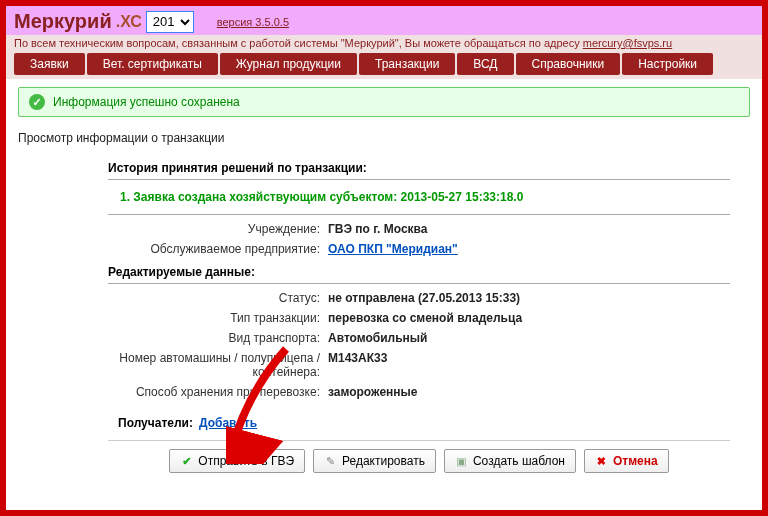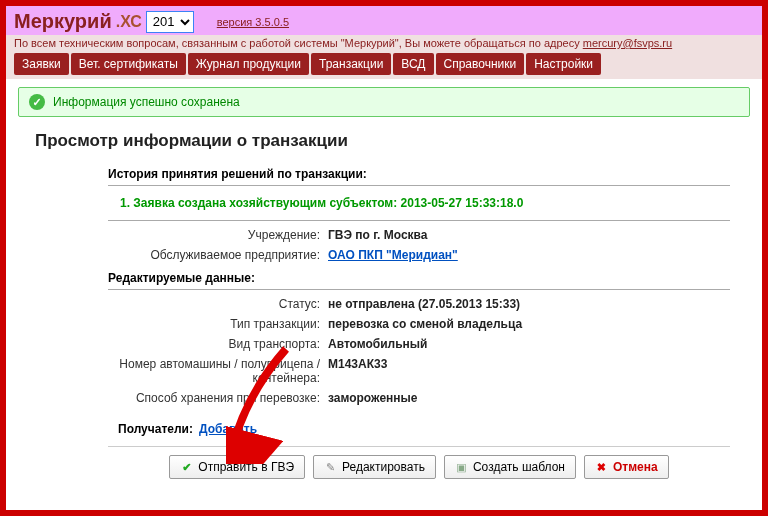--- a/index.html
+++ b/index.html
@@ -7,26 +7,26 @@
   .frame { width: 768px; height: 516px; border: 6px solid #c00; background: #fff; position: relative; overflow: hidden; }
   .header { background: #f0abfc; padding: 4px 8px 2px 8px; }
   .logo-row { display: flex; align-items: center; gap: 4px; }
   .logo-main { font-size: 20px; font-weight: bold; color: #8a2020; }
   .logo-sub { font-size: 16px; font-weight: bold; color: #a85030; text-align: center; }
   .year-select { border: 1px solid #3b82f6; font-size: 13px; background: #fff; padding: 1px 2px; height: 22px; }
   .version { color: #8a2020; font-size: 11px; margin-left: 19px; text-decoration: underline; }
   .sub-header { font-size: 11px; color: #8a2020; padding: 2px 8px 4px 8px; background: #f0e0e0; }
   .sub-header a { color: #8a2020; text-decoration: underline; }
   .tabs { display: flex; gap: 2px; padding: 0 8px 4px 8px; background: #f0e0e0; }
-  .tab { background: #9a2020; color: #fff; padding: 4px 8px; font-size: 12px; border-radius: 2px; cursor: pointer; }
+  .tab { background: #9a2020; color: #fff; padding: 4px 16px; font-size: 12px; border-radius: 2px; cursor: pointer; }
   .content { padding: 8px 12px; }
   .success-box { border: 1px solid #6c6; background: #e6ffe6; padding: 6px 10px; display: flex; align-items: center; gap: 8px; margin-bottom: 14px; border-radius: 2px; }
   .success-icon { width: 16px; height: 16px; border-radius: 50%; background: #4b4; color: #fff; display: flex; align-items: center; justify-content: center; font-size: 11px; font-weight: bold; }
   .success-text { color: #080; }
-  h1 { font-size: 17px; font-weight: bold; margin: 4px 0 16px 17px; color: #222; }
+  h1 { font-size: 12px; font-weight: normal; margin: 4px 0 16px 0; color: #222; }
   .section { margin-left: 90px; margin-right: 20px; }
   .section-title { font-size: 12px; font-weight: bold; margin: 6px 0 4px 0; }
   .divider { border: none; border-top: 1px solid #aaa; margin: 4px 0; }
   .history-item { padding: 6px 12px; color: #090; font-weight: bold; font-size: 12px; }
   .data-row { display: flex; padding: 3px 0; align-items: baseline; }
   .data-label { flex: 0 0 220px; text-align: right; padding-right: 8px; color: #333; }
   .data-value { font-weight: bold; color: #222; }
   .data-value a { color: #0050c0; text-decoration: underline; font-weight: bold; }
   .recipients-row { display: flex; align-items: flex-start; gap: 6px; margin: 14px 0 10px 10px; }
   .recipients-label { font-weight: bold; }

